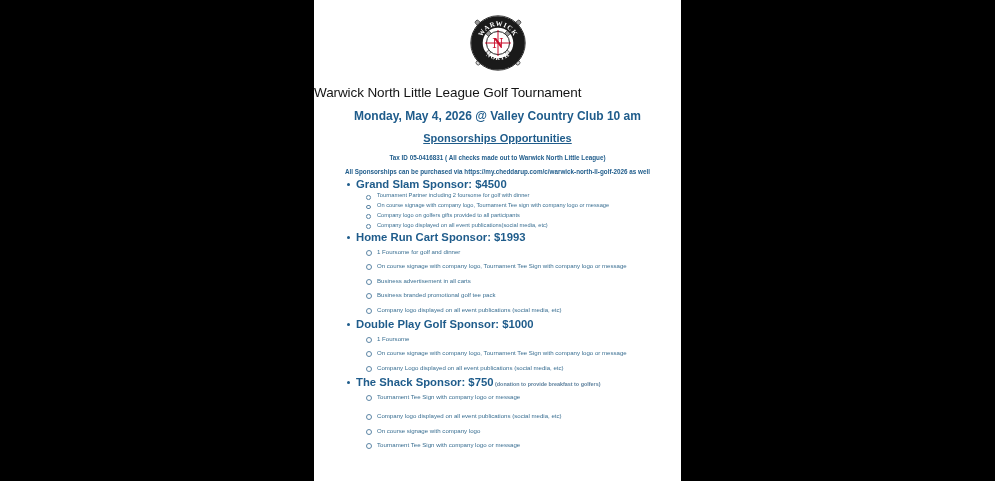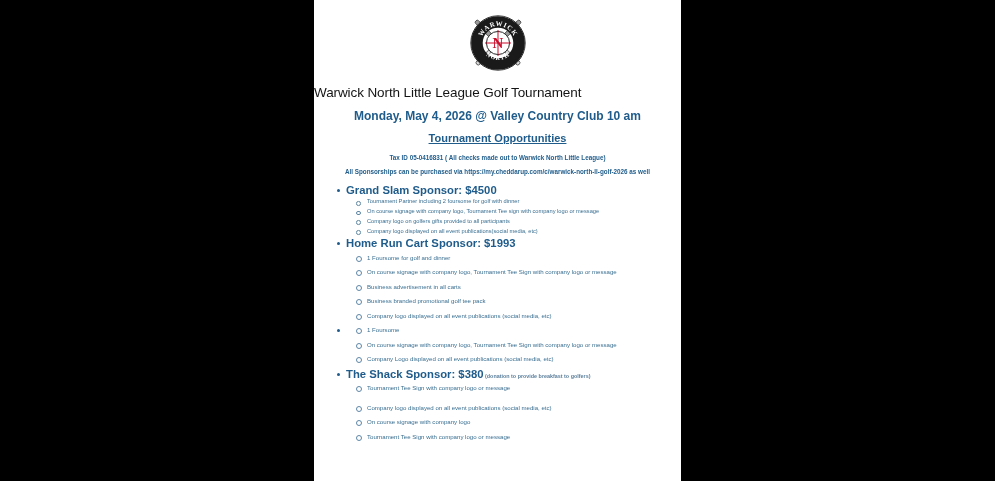--- a/index.html
+++ b/index.html
@@ -76,22 +76,22 @@
   .doc-purchase {
     text-align: center;
     font-size: 6.3px;
     font-weight: bold;
     color: #1f5c8b;
     margin-top: 7px;
   }
 
   
   .sponsors {
-    margin-top: 8px;
-    padding-left: 4px;
+    margin-top: 2px;
+    padding-left: 14px;
   }
   .sponsor-block {
     padding-left: 19px;
     position: relative;
   }
   .sponsor-heading {
     position: relative;
     color: #1f5c8b;
     font-weight: bold;
     font-size: 11.3px;
@@ -205,21 +205,21 @@
             <textPath href="#arcBottom" startOffset="50%" text-anchor="middle">NORTH</textPath>
           </text>
 
           <text x="50" y="58" text-anchor="middle" font-family="Liberation Serif, serif" font-size="22" font-weight="bold" fill="#c8102e">N</text>
         </svg>
       </div>
     </div>
 
     <div class="doc-title">Warwick North Little League Golf Tournament</div>
     <div class="doc-subtitle">Monday, May 4, 2026 @ Valley Country Club 10 am</div>
-    <div class="doc-section-title">Tournament Opportunities</div>
+    <div class="doc-section-title">Sponsorships Opportunities</div>
     <div class="doc-taxid">Tax ID 05-0416831 ( All checks made out to Warwick North Little League)</div>
     <div class="doc-purchase">All Sponsorships can be purchased via https://my.cheddarup.com/c/warwick-north-ll-golf-2026 as well</div>
 
     <div class="sponsors" id="sponsor-list">
         <div class="sponsor-block">
           <div class="sponsor-heading"><span class="dot"></span><span>Grand Slam Sponsor: $4500</span></div>
           <ul class="perks compact">
             <li class="perk"><span class="ring"></span><span>Tournament Partner including 2 foursome for golf with dinner</span></li>
             <li class="perk"><span class="ring"></span><span>On course signage with company logo, Tournament Tee sign with company logo or message</span></li>
             <li class="perk"><span class="ring"></span><span>Company logo on golfers gifts provided to all participants</span></li>
@@ -230,29 +230,29 @@
           <div class="sponsor-heading"><span class="dot"></span><span>Home Run Cart Sponsor: $1993</span></div>
           <ul class="perks roomy">
             <li class="perk"><span class="ring"></span><span>1 Foursome for golf and dinner</span></li>
             <li class="perk"><span class="ring"></span><span>On course signage with company logo, Tournament Tee Sign with company logo or message</span></li>
             <li class="perk"><span class="ring"></span><span> Business advertisement in all carts</span></li>
             <li class="perk"><span class="ring"></span><span>Business branded promotional golf tee pack</span></li>
             <li class="perk"><span class="ring"></span><span>Company logo displayed on all event publications (social media, etc)</span></li>
           </ul>
         </div>
         <div class="sponsor-block">
-          <div class="sponsor-heading"><span class="dot"></span></div>
+          <div class="sponsor-heading"><span class="dot"></span><span>Double Play Golf Sponsor: $1000</span></div>
           <ul class="perks roomy">
             <li class="perk"><span class="ring"></span><span>1 Foursome</span></li>
             <li class="perk"><span class="ring"></span><span>On course signage with company logo, Tournament Tee Sign with company logo or message</span></li>
             <li class="perk"><span class="ring"></span><span>Company Logo displayed on all event publications (social media, etc)</span></li>
           </ul>
         </div>
         <div class="sponsor-block">
-          <div class="sponsor-heading"><span class="dot"></span><span>The Shack Sponsor: $380</span><span class="sponsor-note"> (donation to provide breakfast to golfers)</span></div>
+          <div class="sponsor-heading"><span class="dot"></span><span>The Shack Sponsor: $750</span><span class="sponsor-note"> (donation to provide breakfast to golfers)</span></div>
           <ul class="perks roomy">
             <li class="perk gap-after"><span class="ring"></span><span>Tournament Tee Sign with company logo or message</span></li>
             <li class="perk"><span class="ring"></span><span>Company logo displayed on all event publications (social media, etc)</span></li>
             <li class="perk"><span class="ring"></span><span>On course signage with company logo</span></li>
           </ul>
         </div>
         <div class="sponsor-block">
           <ul class="perks roomy">
             <li class="perk"><span class="ring"></span><span>Tournament Tee Sign with company logo or message</span></li>
           </ul>

